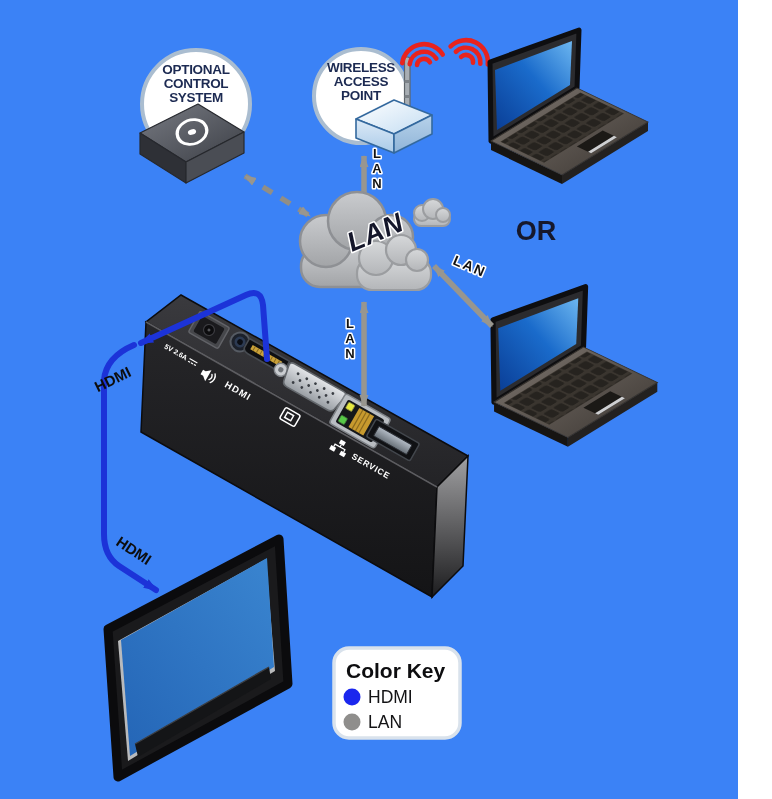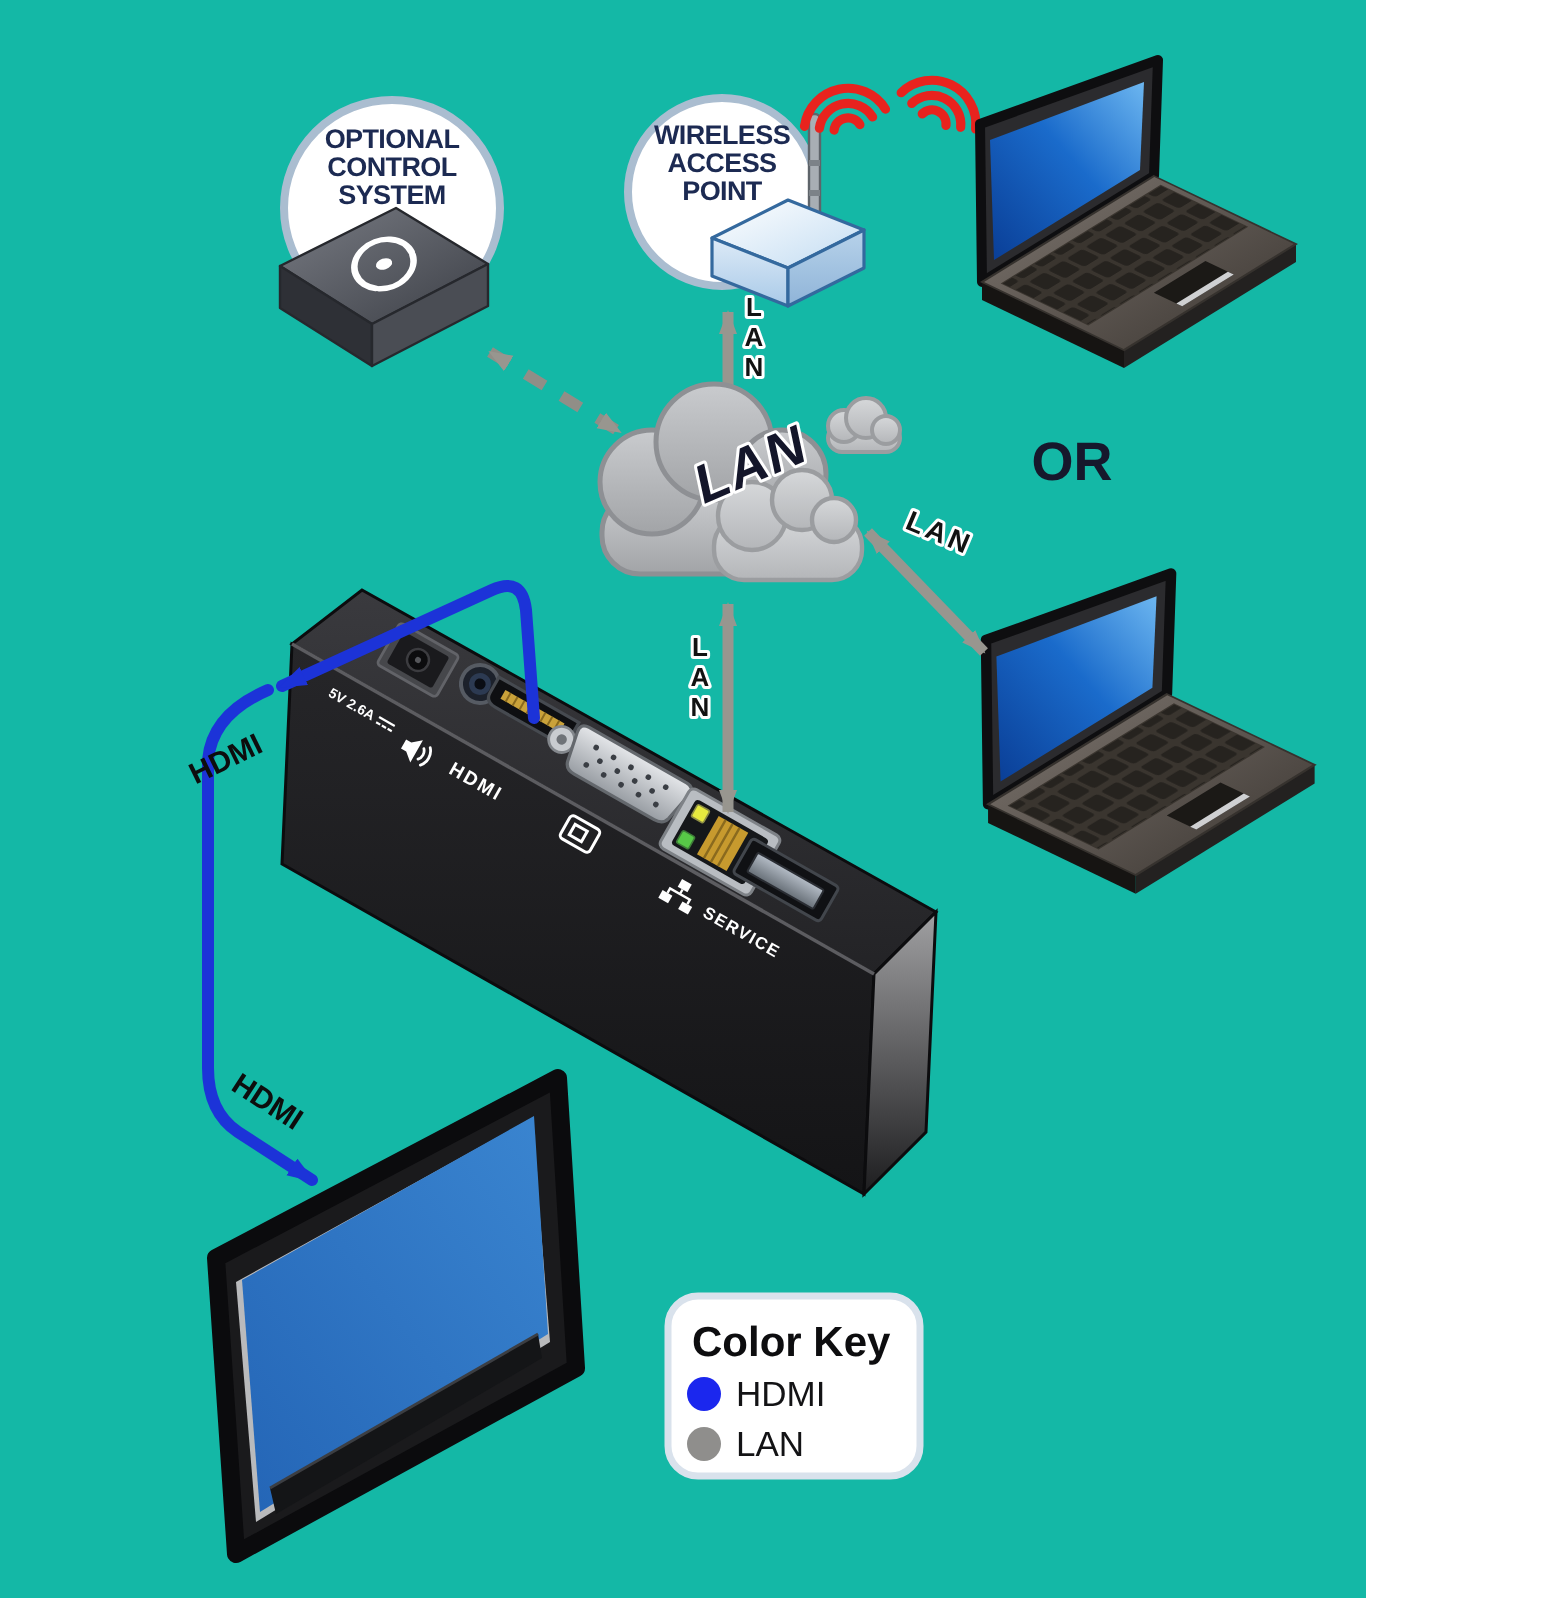--- a/index.html
+++ b/index.html
@@ -1,16 +1,16 @@
 <!DOCTYPE html>
 <html><head>
 <meta charset="utf-8">
 <style>
   html,body{margin:0;padding:0;background:#ffffff;}
-  .stage{position:relative;width:683px;height:799px;background:#14b8a6;overflow:hidden;
+  .stage{position:relative;width:738px;height:799px;background:#3b82f6;overflow:hidden;
          font-family:"Liberation Sans",sans-serif;}
   svg{display:block;}
   text{font-family:"Liberation Sans",sans-serif;}
   .callout-text{font-weight:bold;font-size:13.5px;fill:#1c2a52;text-anchor:middle;letter-spacing:-0.3px;}
   .halo{paint-order:stroke;stroke:#ffffff;stroke-width:3px;stroke-linejoin:round;}
   .lan-letter{font-weight:bold;font-size:13px;fill:#121212;text-anchor:middle;}
   .lan-diag{font-weight:bold;font-size:14px;fill:#121212;letter-spacing:2px;}
   .cloud-lan{font-style:italic;font-weight:bold;font-size:27px;fill:#14162a;letter-spacing:1px;}
   .or-label{font-weight:bold;font-size:27px;fill:#16182c;text-anchor:middle;}
   .port-label{fill:#ffffff;font-weight:bold;}

